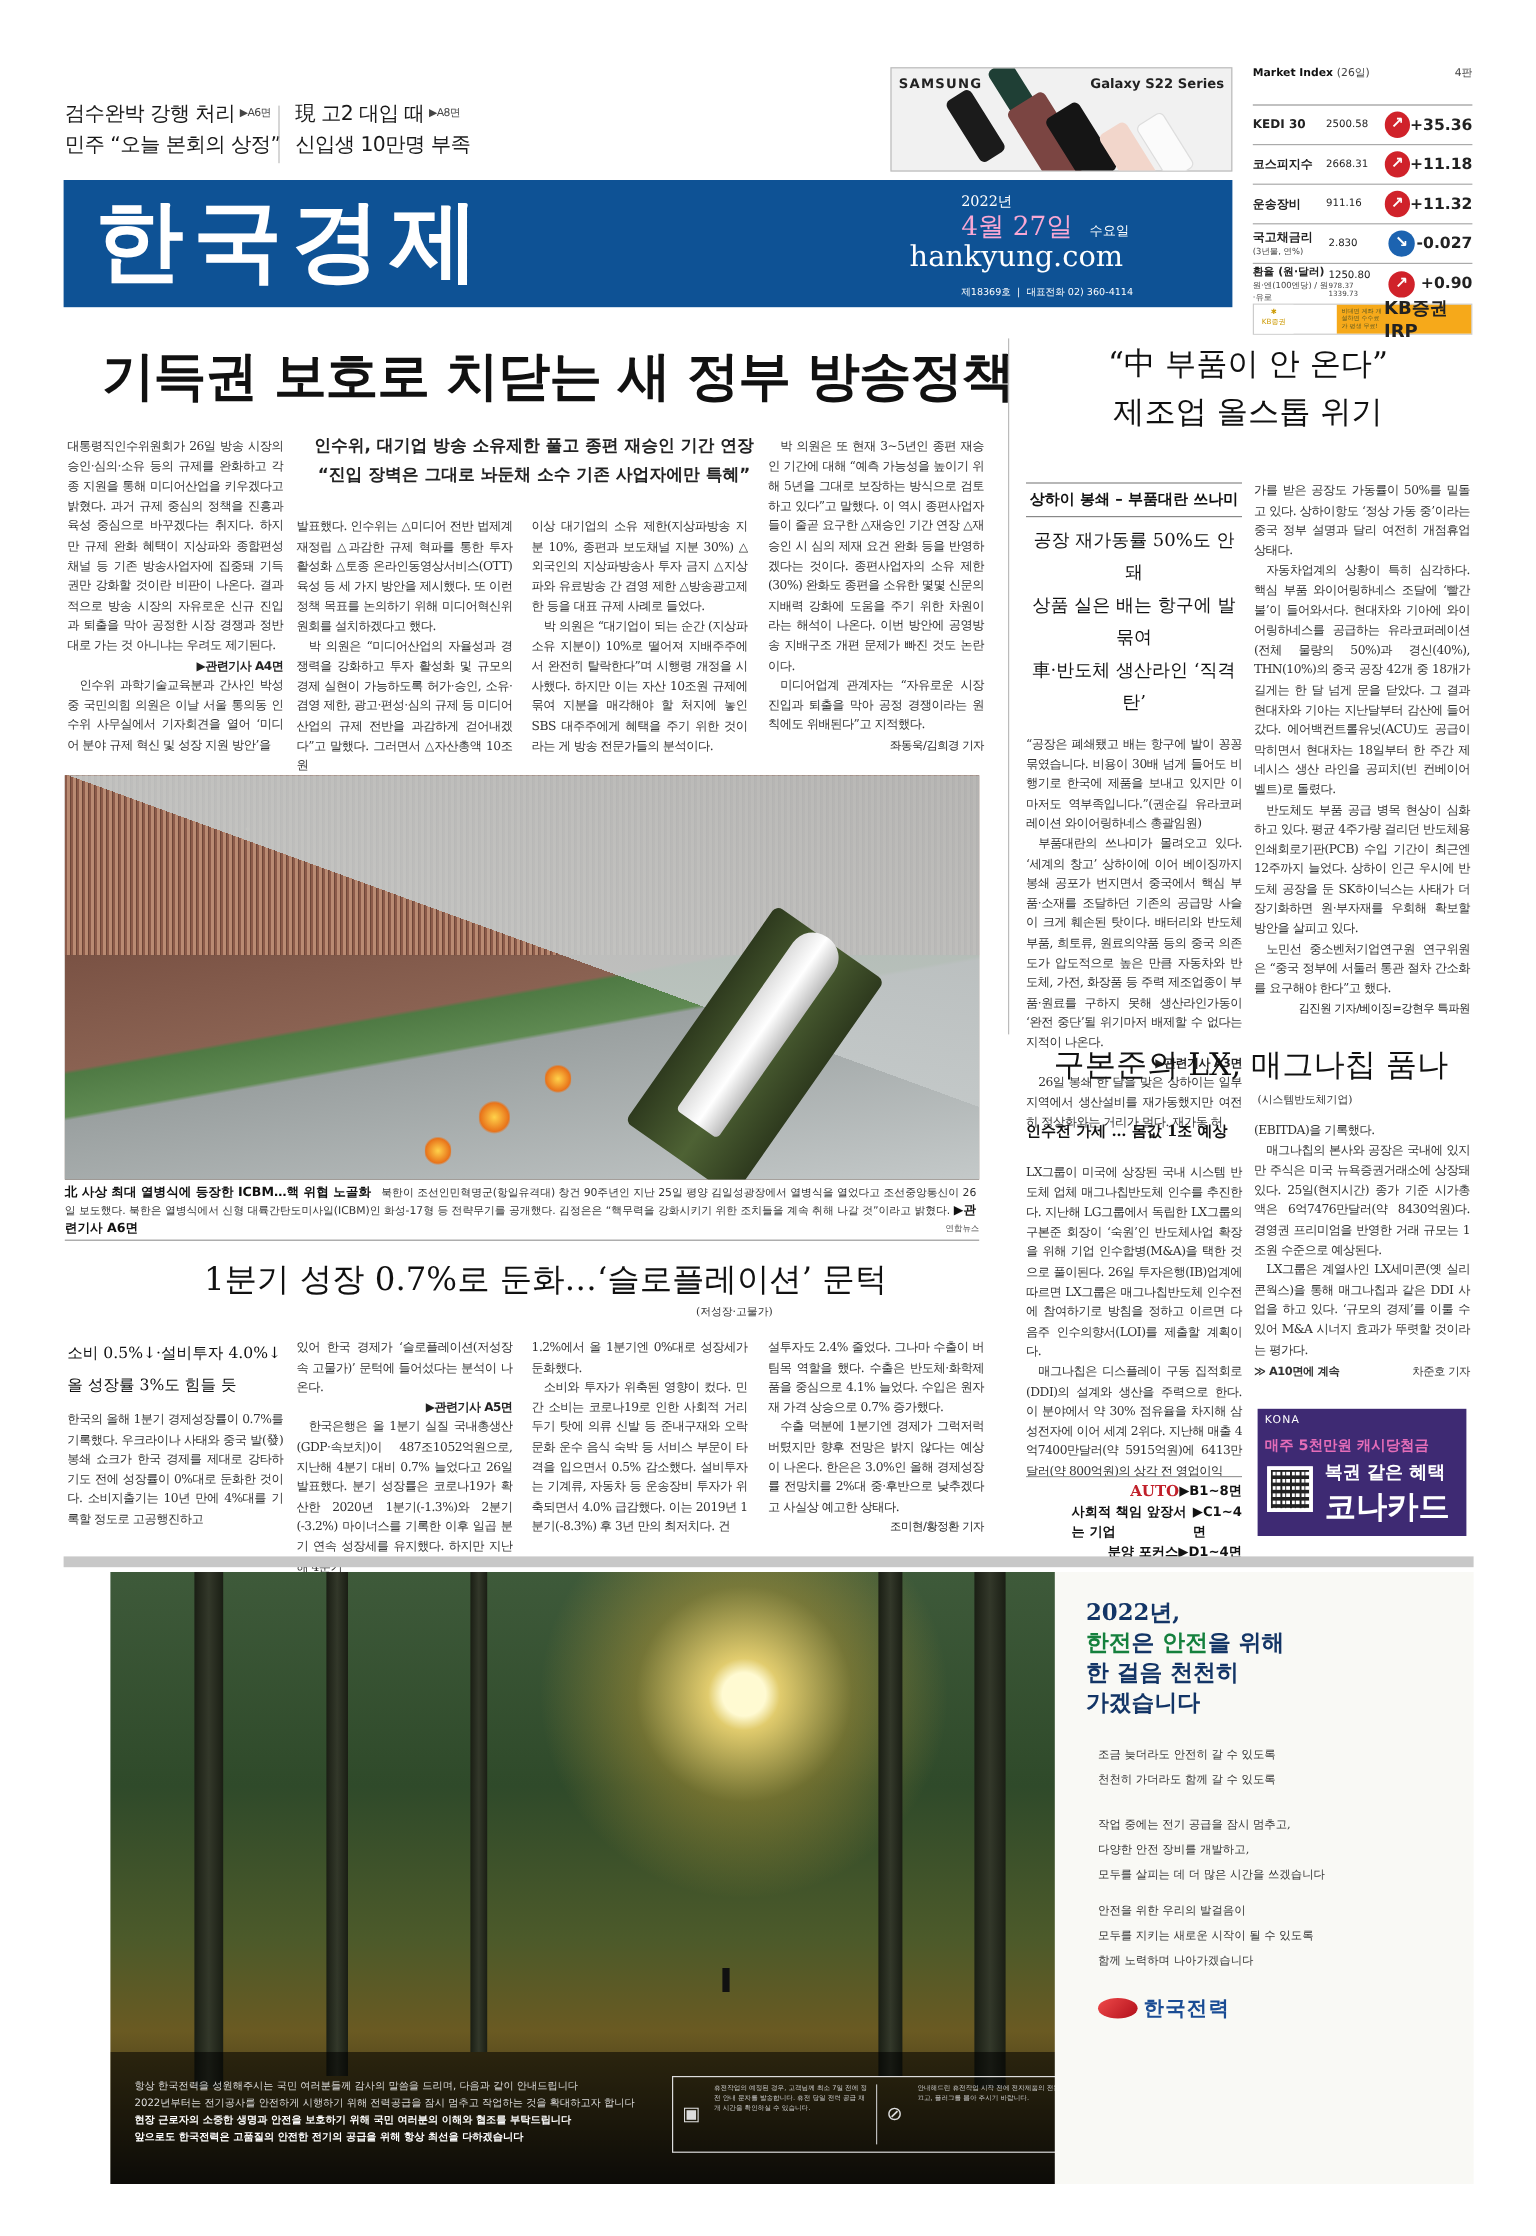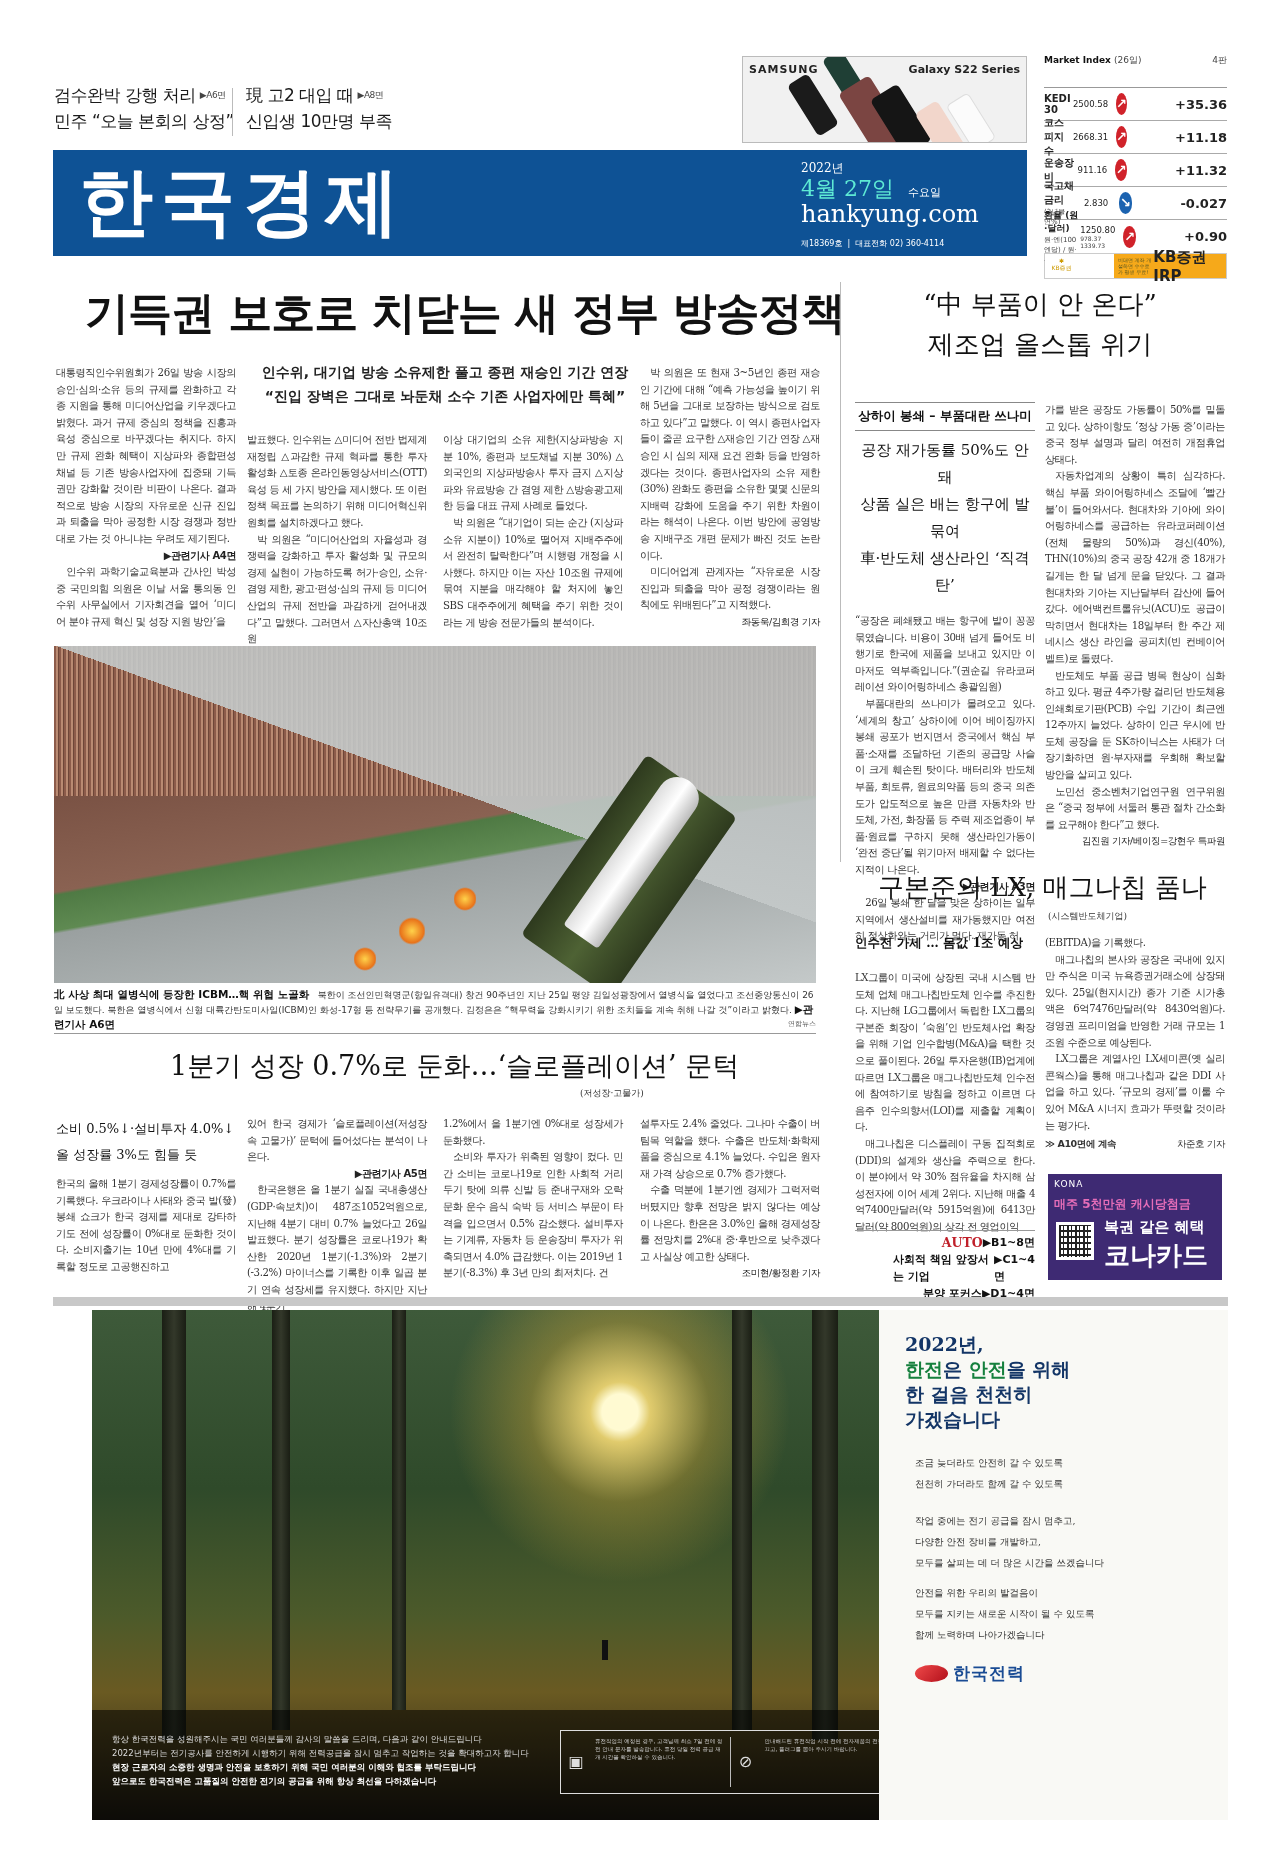--- a/index.html
+++ b/index.html
@@ -17,37 +17,37 @@
   
   .samsung-ad { border: 1px solid #bbb; background: #f1f1f1; overflow: hidden; }
   .samsung-ad .logo { font-size: 11px; font-weight: bold; letter-spacing: 1px; color: #222; }
   .samsung-ad .series { font-size: 11px; font-weight: bold; color: #222; }
   .phone { position: absolute; border-radius: 5px; transform: rotate(-32deg); }
 
   
   .masthead { background: #0e5295; }
   .masthead .title { color: #fff; font-size: 74px; font-weight: bold; letter-spacing: 8px; line-height: 1; }
   .masthead .yr { color: #fff; font-size: 12px; }
-  .masthead .dt { color: #5eead4; font-size: 22px; }
+  .masthead .dt { color: #f9a8d4; font-size: 22px; }
   .masthead .dw { color: #fff; font-size: 11px; margin-left: 14px; }
   .masthead .url { color: #fff; font-size: 24px; }
   .masthead .info { color: #fff; font-size: 8px; }
 
   
   .mi-head { font-size: 9px; font-weight: bold; color: #111; border-bottom: 1px solid #999; padding-bottom: 20px; display: flex; justify-content: space-between; }
   .mi-head .sub { font-weight: normal; color: #444; }
   .mi-row { display: flex; align-items: center; height: 33px; border-bottom: 1px solid #aaa; font-size: 10px; }
   .mi-row .nm { width: 63px; font-weight: bold; }
   .mi-row .nm .s { display:block; font-size: 7px; font-weight: normal; color:#444; }
   .mi-row .vl { width: 42px; font-size: 8.5px; }
   .mi-row .vl .s { display:block; font-size:6px; color:#444; line-height:7px;}
   .mi-row .ar { width: 22px; height: 22px; border-radius: 50%; color: #fff; text-align: center; line-height: 22px; font-size: 13px; font-weight: bold; margin-left: 8px; }
   .mi-row .ar.up { background: #d0222a; }
   .mi-row .ar.dn { background: #1c63b0; }
-  .mi-row .ch { flex: 1; text-align: right; font-size: 13px; font-weight: bold; padding-left: 48px; }
+  .mi-row .ch { flex: 1; text-align: right; font-size: 13px; font-weight: bold; }
   .kb-ad { display: flex; height: 26px; border: 1px solid #ccc; gap: 36px; }
   .kb-ad .lg { width: 33px; background: #fff; font-size: 6px; color:#c90; text-align: center; padding-top: 3px; }
   .kb-ad .bd { flex: 1; background: #f6a91a; display: flex; align-items: center; padding-left: 4px; }
   .kb-ad .sm { font-size: 5px; color: #552; width: 42px; line-height: 6px; }
   .kb-ad .big { font-size: 15px; font-weight: bold; color: #222; }
 
   
   .h1 { font-size: 44px; font-weight: bold; color: #111; letter-spacing: -1px; }
   .deck { font-size: 14px; font-weight: bold; color: #222; text-align: center; line-height: 24px; }
   .body { font-family: "DejaVu Serif", serif; font-size: 10.2px; line-height: 16.6px; color: #333; text-align: justify; letter-spacing: -0.4px; }
@@ -124,21 +124,21 @@
   <div class="phone" style="left:184px;top:46px;width:26px;height:54px;background:#f2d6cb;"></div>
   <div class="phone" style="left:215px;top:38px;width:26px;height:54px;background:#fbfbfb;border:1px solid #ddd;"></div>
 </div>
 
 <div class="abs masthead" style="left:53px;top:150px;width:974px;height:106px;">
   <div class="abs title sans" style="left:26px;top:14px;">한국경제</div>
   <div class="abs yr serif" style="left:748px;top:10px;">2022년</div>
   <div class="abs serif" style="left:748px;top:24px;">
     <span class="dt">4월 27일</span><span class="dw">수요일</span>
   </div>
-  <div class="abs url serif" style="left:748px;top:50px;">hankyung.com</div>
+  <div class="abs url serif" style="left:705px;top:50px;">hankyung.com</div>
   <div class="abs info sans" style="left:748px;top:88px;">
     <span>제18369호</span> &nbsp;|&nbsp; <span>대표전화 02) 360-4114</span>
   </div>
 </div>
 
 <div class="abs" style="left:1044px;top:54px;width:183px;">
   <div class="mi-head">
     <span><span>Market Index</span> <span class="sub">(26일)</span></span>
     <span class="sub">4판</span>
   </div>

